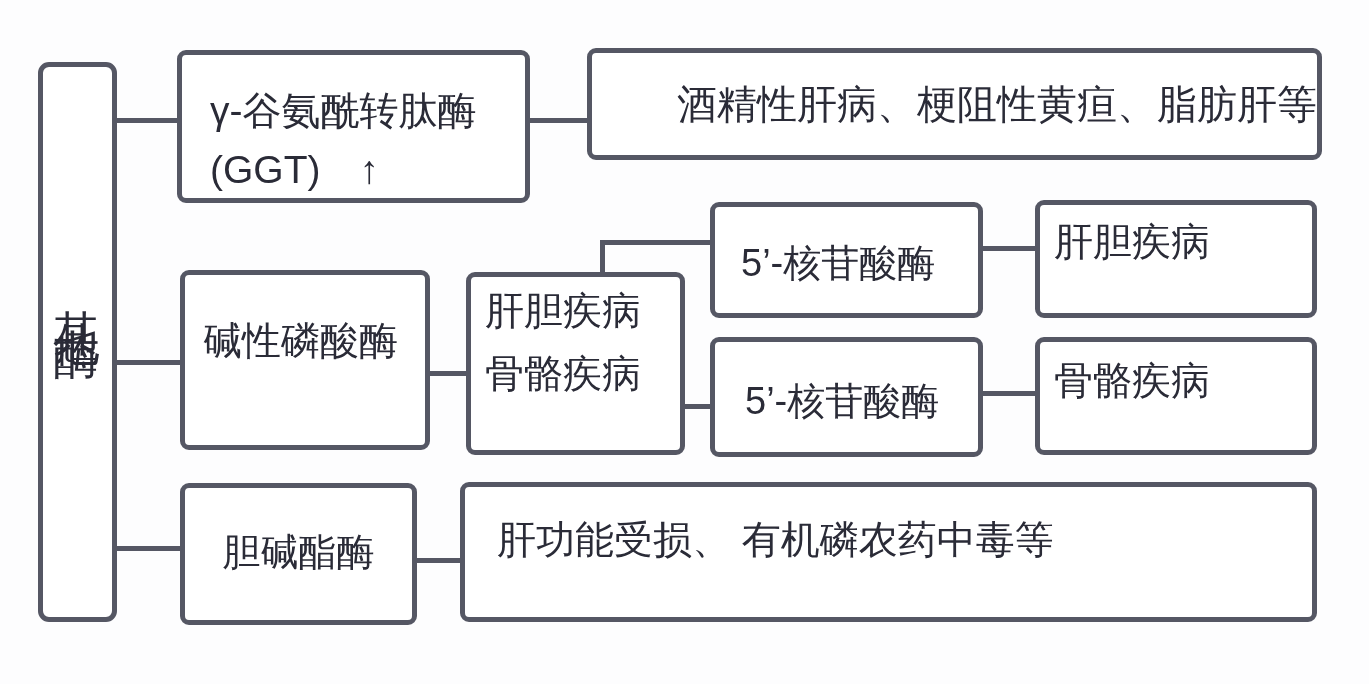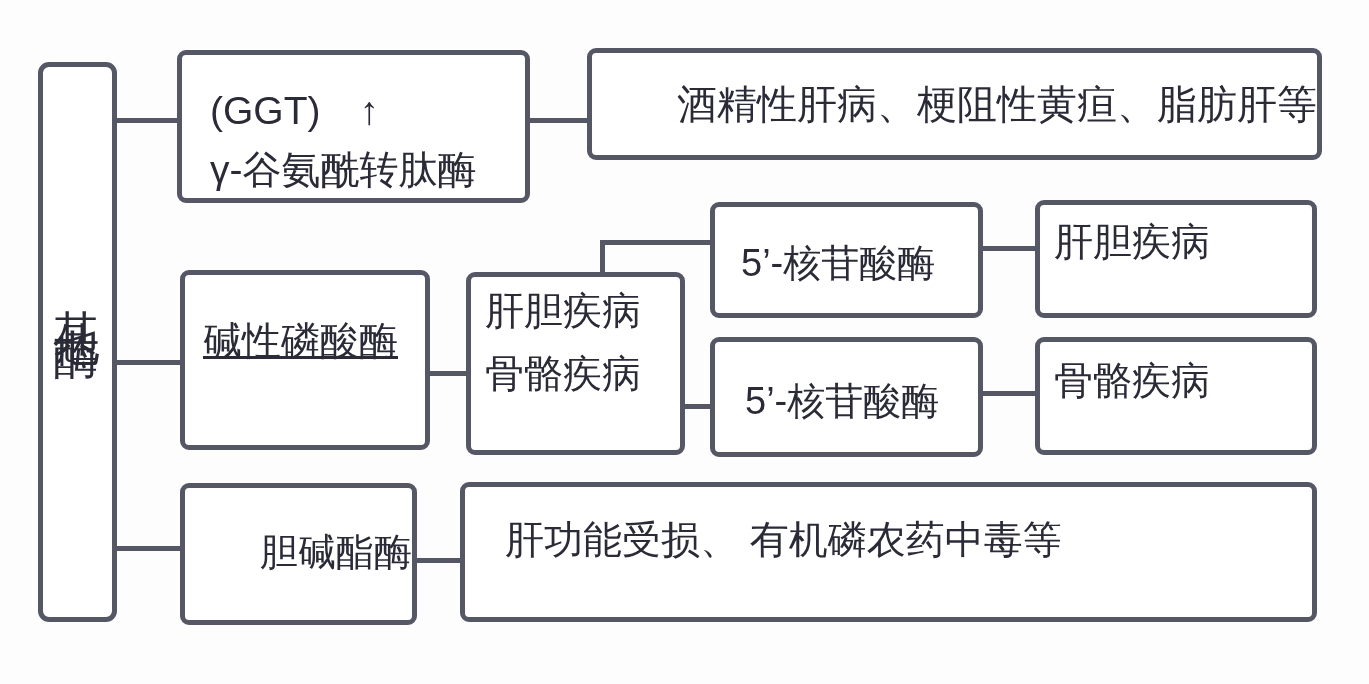--- a/index.html
+++ b/index.html
@@ -61,21 +61,21 @@
     left: 587px; top: 48px; width: 735px; height: 112px;
     padding-left: 22px;
     font-size: 40px;
     text-align: right;
   }
 
   
   .n-alp {
     left: 180px; top: 270px; width: 250px; height: 180px;
     padding-left: 18px; padding-bottom: 38px;
-    font-size: 39px; line-height: 62px; text-decoration: underline;
+    font-size: 39px; line-height: 62px;
   }
   .n-alp-result {
     left: 466px; top: 272px; width: 219px; height: 183px;
     padding-left: 14px; padding-bottom: 44px;
     font-size: 39px; line-height: 63px;
   }
   .n-nt-elevated {
     left: 710px; top: 202px; width: 273px; height: 116px;
     padding-left: 26px; padding-top: 6px;
     font-size: 38px; line-height: 43px;
@@ -94,27 +94,27 @@
   .n-nt-normal-result {
     left: 1035px; top: 337px; width: 282px; height: 118px;
     justify-content: flex-start;
     padding-left: 14px; padding-top: 12px;
     font-size: 39px;
   }
 
   
   .n-che {
     left: 180px; top: 483px; width: 237px; height: 142px;
-    align-items: flex-end; text-align: center;
+    align-items: center; text-align: center;
     padding-bottom: 4px;
     font-size: 38px; line-height: 58px;
   }
   .n-che-result {
     left: 460px; top: 482px; width: 857px; height: 140px;
-    padding-left: 40px; padding-bottom: 24px;
+    padding-left: 32px; padding-bottom: 24px;
     font-size: 39px;
   }
 
   
   .c-root-ggt      { left: 117px; top: 118px; width: 60px;  height: 5px; }
   .c-ggt-result    { left: 530px; top: 118px; width: 57px;  height: 5px; }
   .c-root-alp      { left: 117px; top: 360px; width: 63px;  height: 5px; }
   .c-alp-mid       { left: 430px; top: 371px; width: 36px;  height: 5px; }
   .c-mid-riser-v   { left: 600px; top: 240px; width: 5px;   height: 37px; }
   .c-mid-riser-h   { left: 600px; top: 240px; width: 110px; height: 5px; }
@@ -128,22 +128,22 @@
 <body>
 
 <div class="canvas">
 
   <div class="node n-root">
     <span class="vtext">其他酶</span>
   </div>
 
   <div class="connector c-root-ggt"></div>
   <div class="node n-ggt">
+    <span class="line">γ-谷氨酰转肽酶</span>
     <span class="line">(GGT)　↑</span>
-    <span class="line">γ-谷氨酰转肽酶</span>
   </div>
   <div class="connector c-ggt-result"></div>
   <div class="node n-ggt-result">
     <span class="line">酒精性肝病、梗阻性黄疸、脂肪肝等</span>
   </div>
 
   <div class="connector c-root-alp"></div>
   <div class="node n-alp">
     <span class="line">碱性磷酸酶</span>
   </div>

